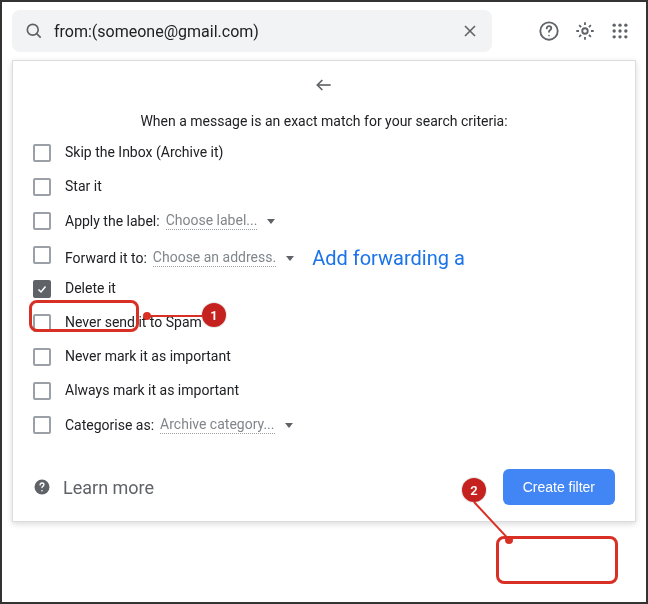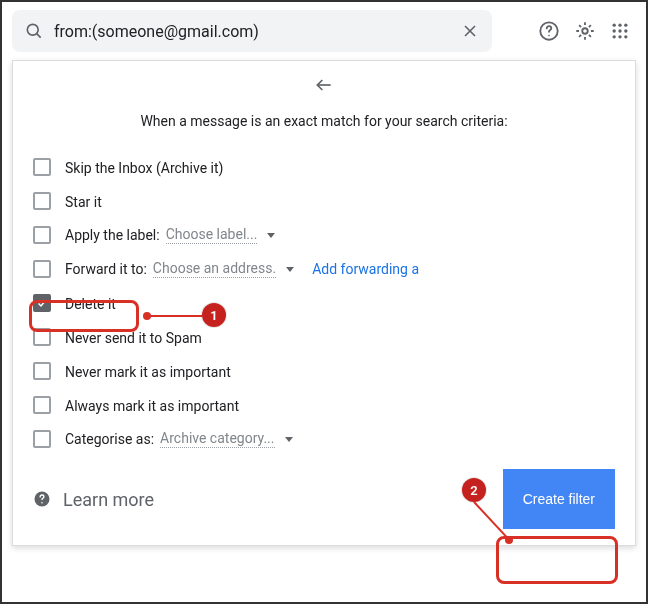--- a/index.html
+++ b/index.html
@@ -57,21 +57,21 @@
     display: flex;
     align-items: center;
     gap: 18px;
     margin-bottom: 14px;
     flex-direction: column;
   }
   .panel-header .back { color: #5f6368; }
   .panel-header .title { font-size: 14px; color: #202124; }
   .option-row {
     display: flex;
-    align-items: flex-end;
+    align-items: flex-start;
     min-height: 34px;
     font-size: 14px;
     color: #202124;
     gap: 14px;
     padding: 1px 0;
   }
   .checkbox {
     width: 18px; height: 18px;
     border: 2px solid #9aa0a6;
     border-radius: 2px;
@@ -89,40 +89,40 @@
   .option-label { display: flex; align-items: center; gap: 6px; flex-wrap: wrap; }
   .dropdown-text { color: #80868b; }
   .dropdown-underline { border-bottom: 1px dotted #9aa0a6; padding-bottom: 1px; }
   .caret {
     display:inline-block;
     border-left: 4px solid transparent;
     border-right: 4px solid transparent;
     border-top: 5px solid #5f6368;
     margin-left: 4px;
   }
-  .link { color: #1a73e8; font-size: 14px; margin-left: 12px; cursor:pointer; }
+  .link { color: #1a73e8; font-size: 20px; margin-left: 12px; cursor:pointer; }
   .footer {
     display: flex;
     align-items: center;
     margin-top: 20px;
   }
   .learn-more {
     display: flex;
     align-items: center;
     gap: 12px;
     color: #5f6368;
     font-size: 18px;
   }
   .create-btn {
     margin-left: auto;
     background: #4285f4;
     color: #fff;
     border: none;
-    border-radius: 0;
-    padding: 22px 20px;
+    border-radius: 6px;
+    padding: 10px 20px;
     font-size: 14px;
     font-weight: 500;
     cursor: pointer;
   }
   .bold { font-weight: 700; }
   
   .anno { position: absolute; pointer-events: none; }
   .anno-box {
     position: absolute;
     border: 3px solid #d93025;

